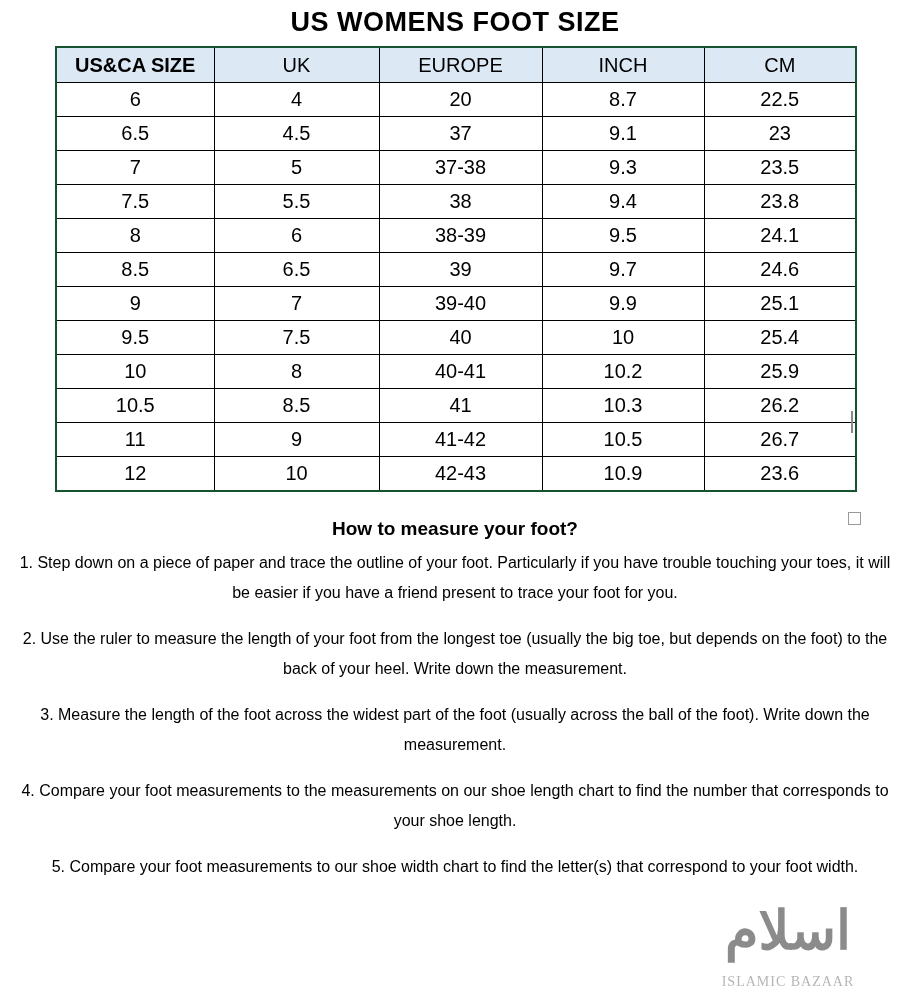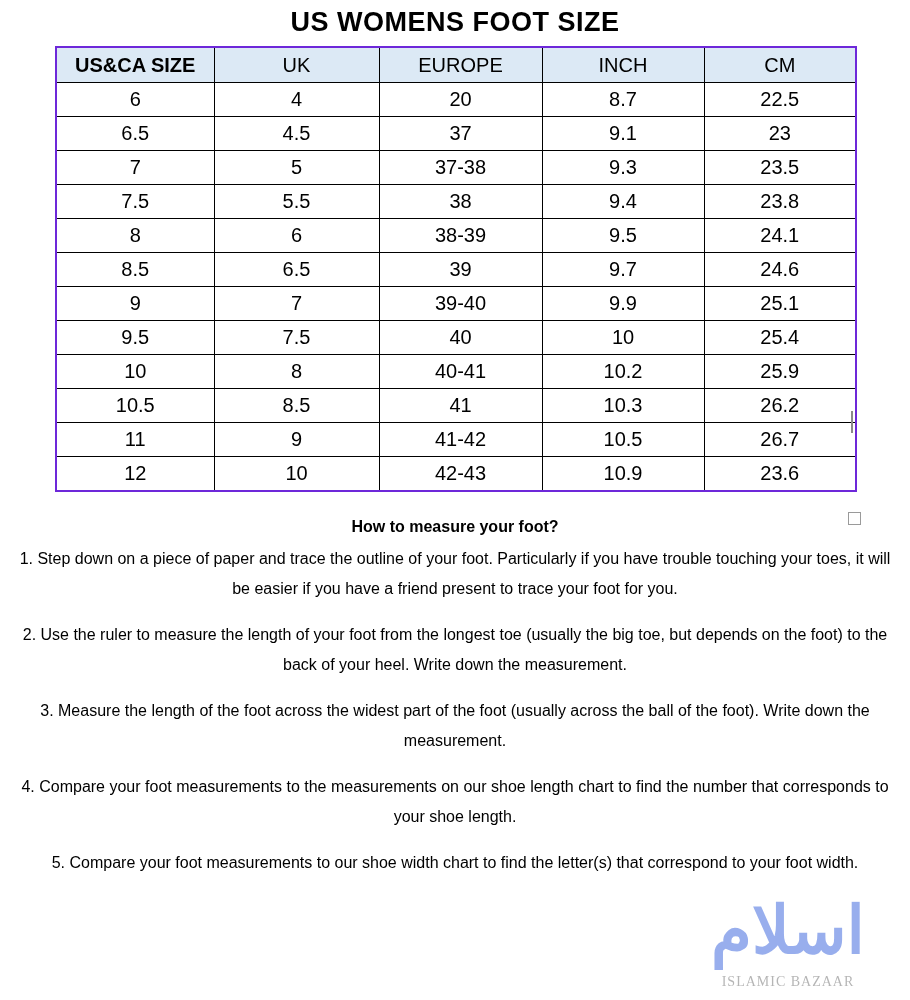--- a/index.html
+++ b/index.html
@@ -29,21 +29,21 @@
     padding-top: 7px;
     padding-bottom: 8px;
   }
   .table-wrap {
     padding: 0 55px;
   }
   table.size-table {
     border-collapse: collapse;
     width: 800px;
     table-layout: fixed;
-    border: 2px solid #6d28d9;
+    border: 2px solid #14532d;
   }
   table.size-table th,
   table.size-table td {
     border: 1px solid #000;
     text-align: center;
     font-size: 20px;
     font-weight: normal;
     height: 33px;
     line-height: 33px;
     padding: 0;
@@ -78,21 +78,21 @@
     top: 512px;
     width: 11px;
     height: 11px;
     border: 1px solid #9a9a9a;
     background: #fff;
   }
 
   .howto {
     margin-top: 26px;
     text-align: center;
-    font-size: 16px;
+    font-size: 19px;
     font-weight: bold;
   }
   .steps {
     padding: 0 18px;
     margin-top: 8px;
   }
   .step {
     text-align: center;
     font-size: 16px;
     line-height: 30px;
@@ -102,22 +102,22 @@
     position: absolute;
     right: 22px;
     bottom: 10px;
     width: 200px;
     text-align: center;
     opacity: 0.45;
     pointer-events: none;
   }
   .watermark .wm-glyph {
     font-family: "DejaVu Serif", serif;
-    font-size: 66px;
-    color: #1d4ed8;
+    font-size: 54px;
+    color: #000000;
     line-height: 54px;
     font-weight: bold;
     letter-spacing: -2px;
   }
   .watermark .wm-text {
     font-family: "Liberation Serif", serif;
     font-size: 14px;
     letter-spacing: 1px;
     color: #5c5c5c;
     margin-top: 17px;

